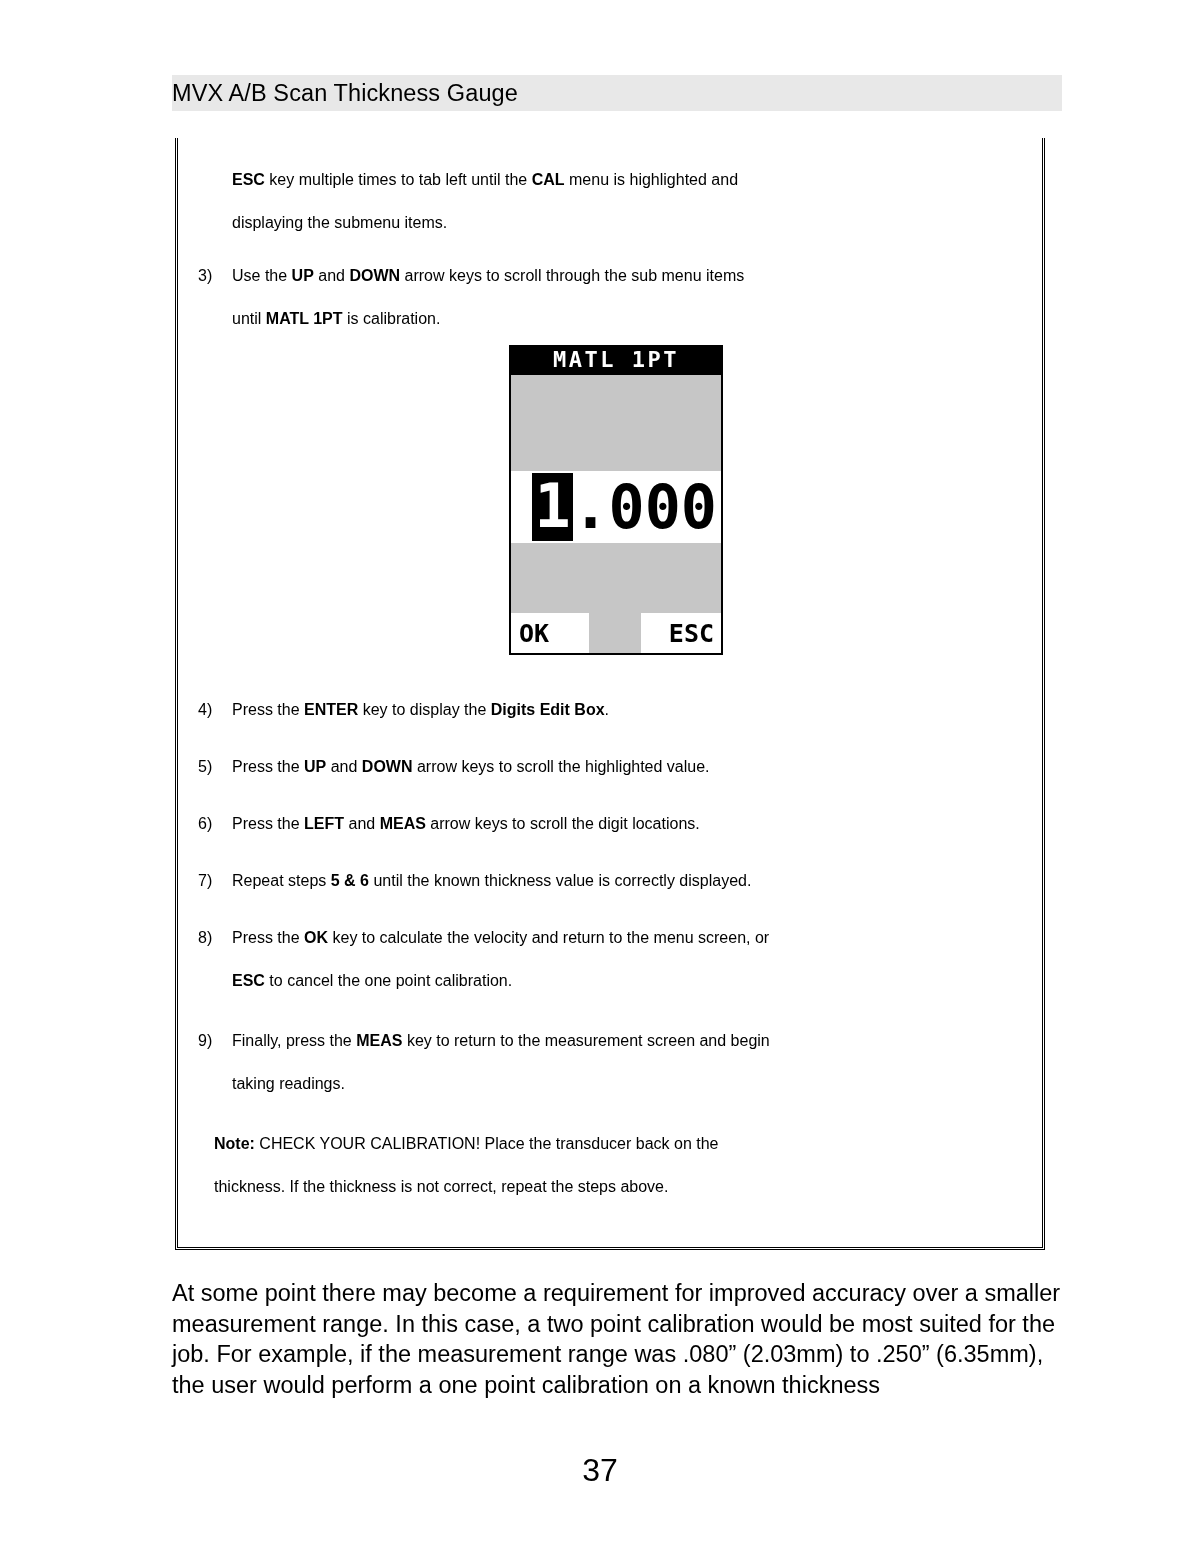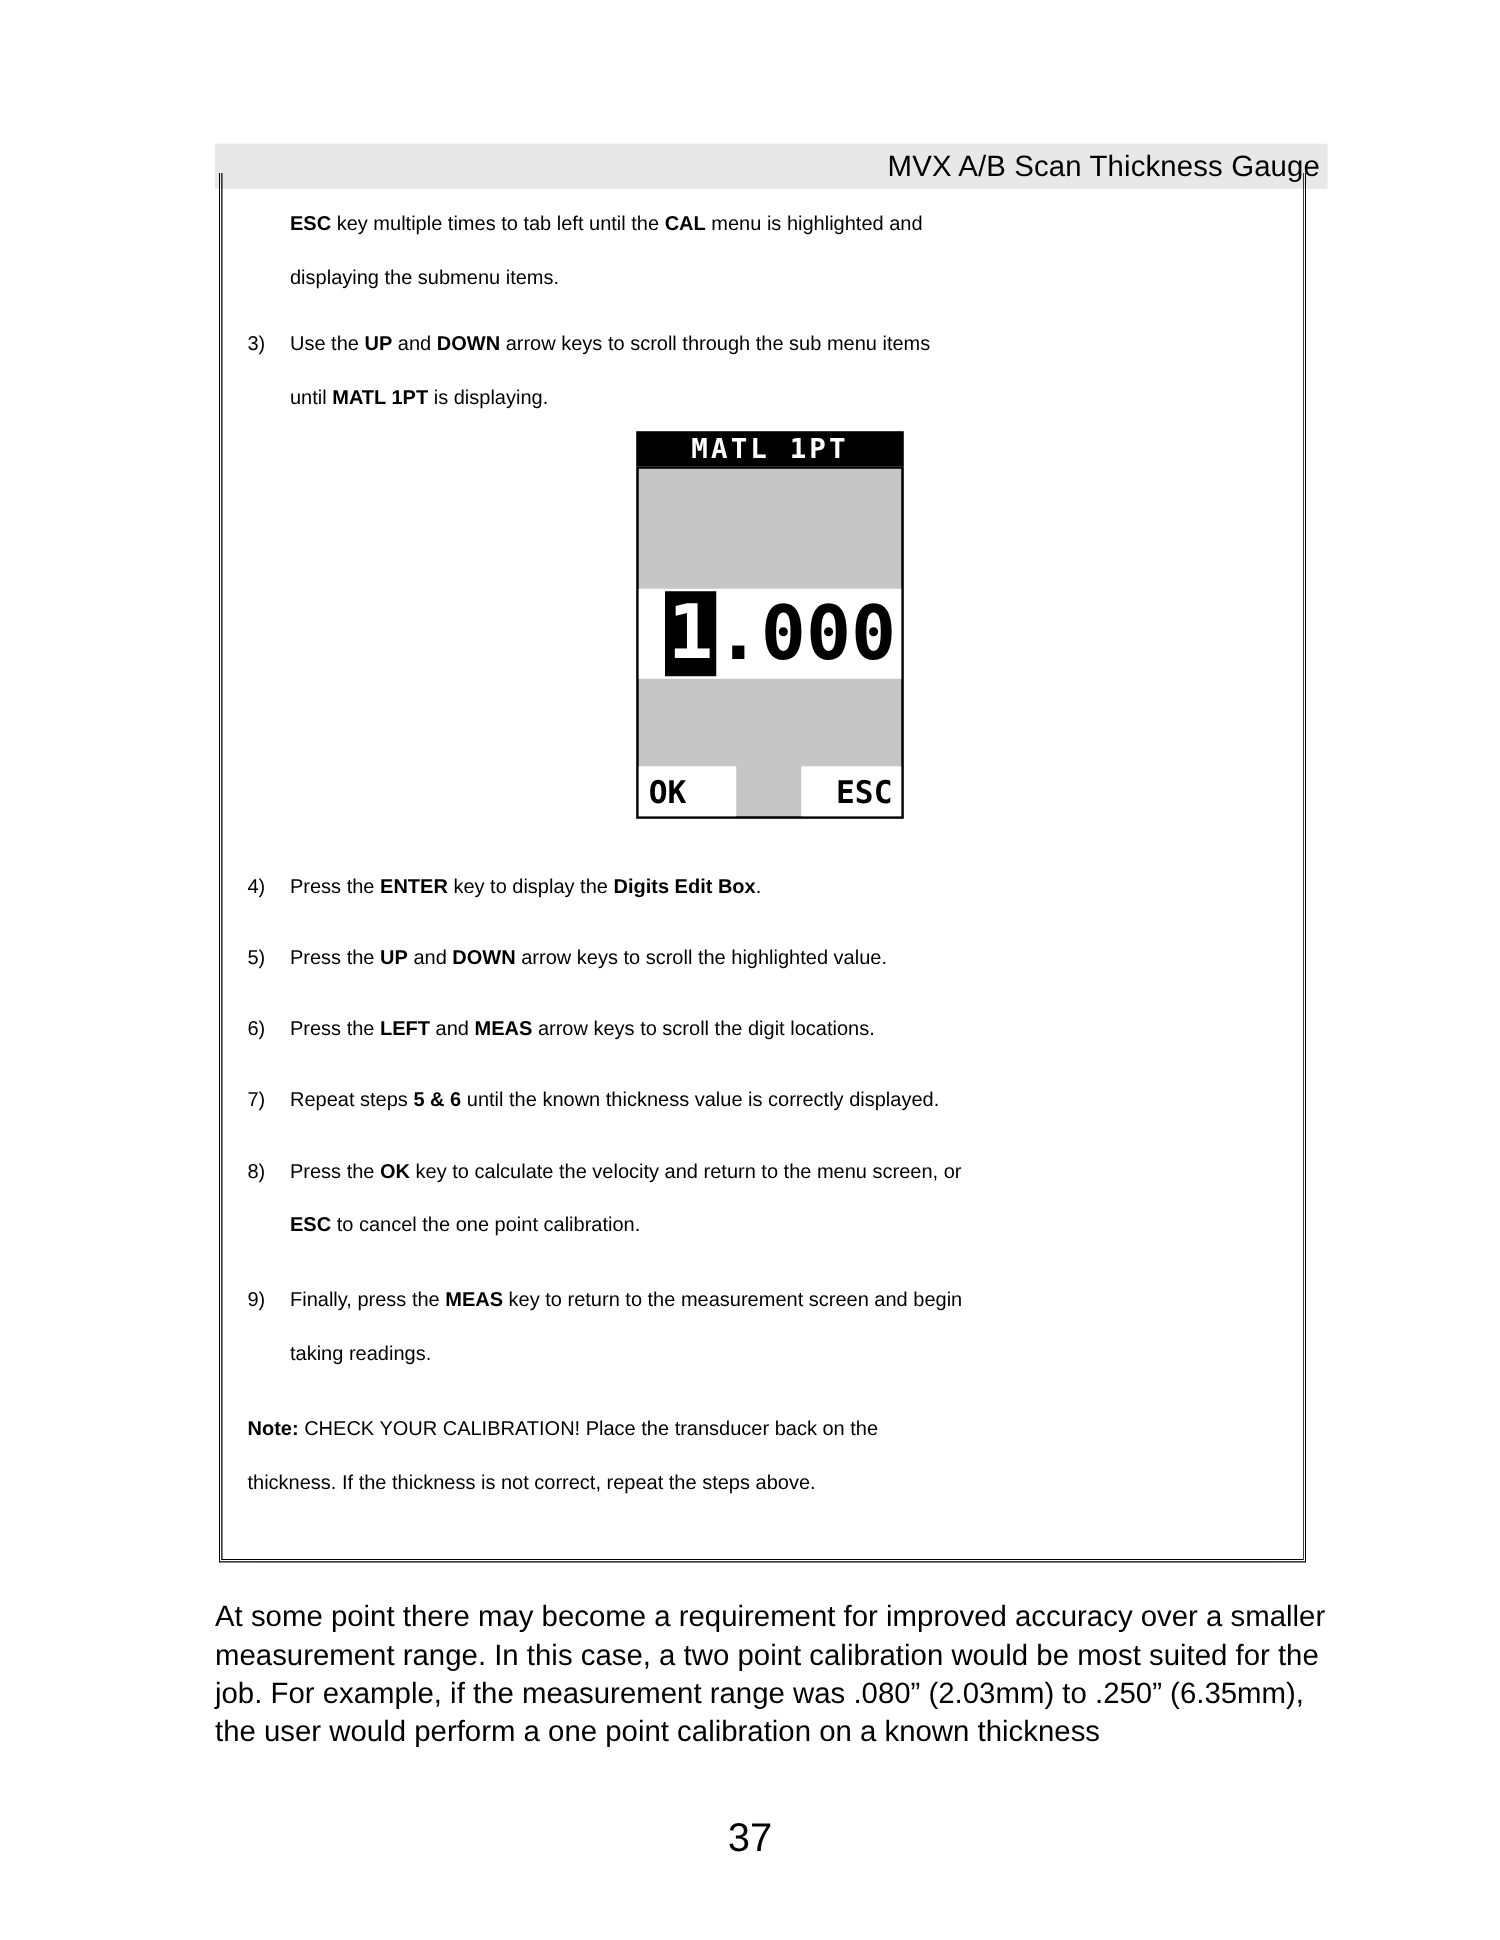--- a/index.html
+++ b/index.html
@@ -20,22 +20,20 @@
   
   .page-header {
     position: absolute;
     left: 172px;
     top: 75px;
     width: 890px;
     height: 36px;
     background: #e8e8e8;
     display: flex;
     align-items: center;
-    justify-content: flex-end;
-    margin-top: 40px;
   }
   .page-header .header-title {
     font-size: 23.5px;
     padding-right: 6px;
     white-space: nowrap;
     letter-spacing: 0.1px;
   }
 
   
   .content-box {
@@ -220,21 +218,21 @@
 
     <div class="cont-para body-text">
       <span class="indent-line"><b>ESC</b><span> key multiple times to tab left until the </span><b>CAL</b><span> menu is highlighted and</span></span>
       <span class="indent-line">displaying the submenu items.</span>
     </div>
 
     <div class="list-item body-text" style="top:116px;">
       <span class="list-num">3)</span>
       <span class="list-body">
         <span class="indent-line"><span>Use the </span><b>UP</b><span> and </span><b>DOWN</b><span> arrow keys to scroll through the sub menu items</span></span>
-        <span class="indent-line"><span>until </span><b>MATL 1PT</b><span> is displaying.</span></span>
+        <span class="indent-line"><span>until </span><b>MATL 1PT</b><span> is calibration.</span></span>
       </span>
     </div>
 
     <div class="lcd">
       <div class="lcd-titlebar">
         <span>MATL 1PT</span>
       </div>
       <div class="lcd-body">
         <div class="lcd-value-strip">
           <span class="digit-highlight">1</span>
@@ -280,21 +278,21 @@
     </div>
 
     <div class="list-item body-text" style="top:881px;">
       <span class="list-num">9)</span>
       <span class="list-body">
         <span class="indent-line"><span>Finally, press the </span><b>MEAS</b><span> key to return to the measurement screen and begin</span></span>
         <span class="indent-line">taking readings.</span>
       </span>
     </div>
 
-    <div class="note-block body-text" style="top:984px;">
+    <div class="note-block body-text" style="top:984px;margin-left:16px;">
       <span class="indent-line"><b>Note:</b><span>  CHECK YOUR CALIBRATION!  Place the transducer back on the</span></span>
       <span class="indent-line">thickness.  If the thickness is not correct, repeat the steps above.</span>
     </div>
 
   </div>
 </div>
 
 <div class="closing-para">At some point there may become a requirement for improved accuracy over a smaller measurement range.  In this case, a two point calibration would be most suited for the job.  For example, if the measurement range was .080” (2.03mm) to .250” (6.35mm), the user would perform a one point calibration on a known thickness</div>
 
 <div class="page-number">37</div>

